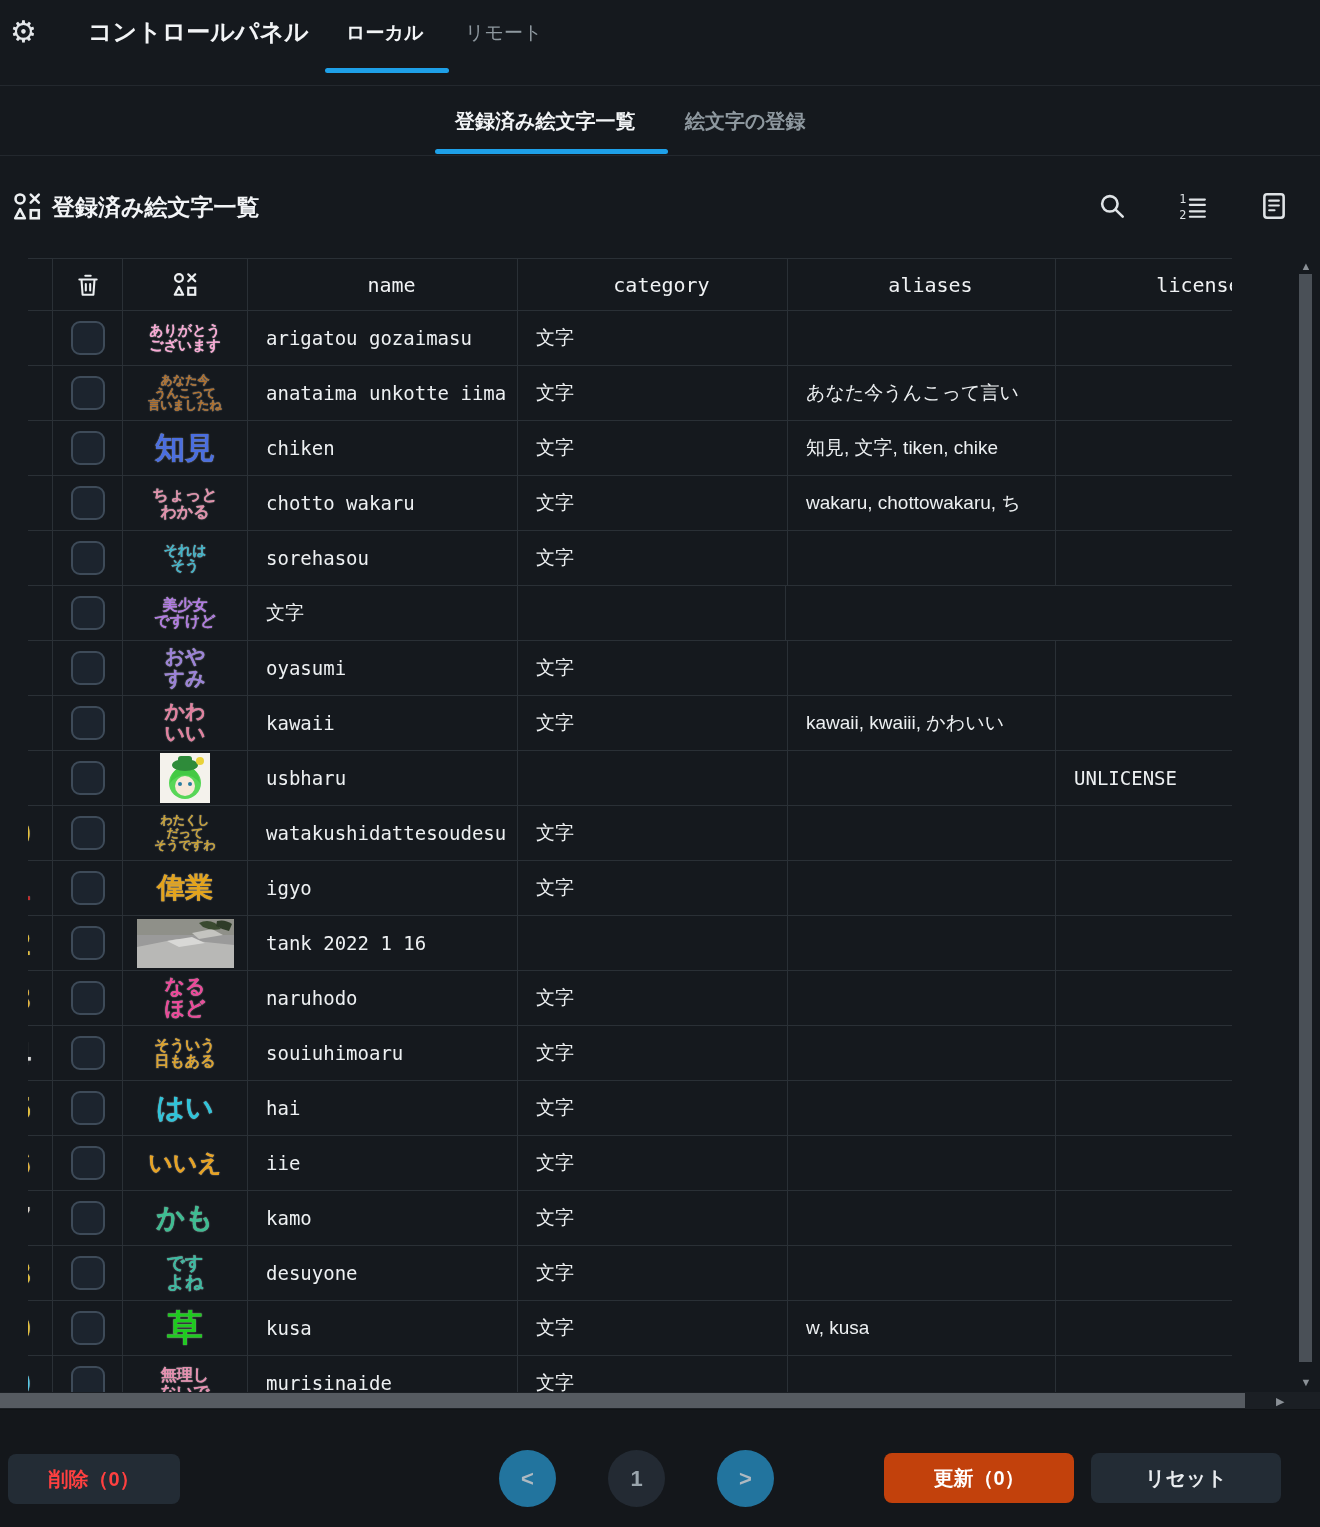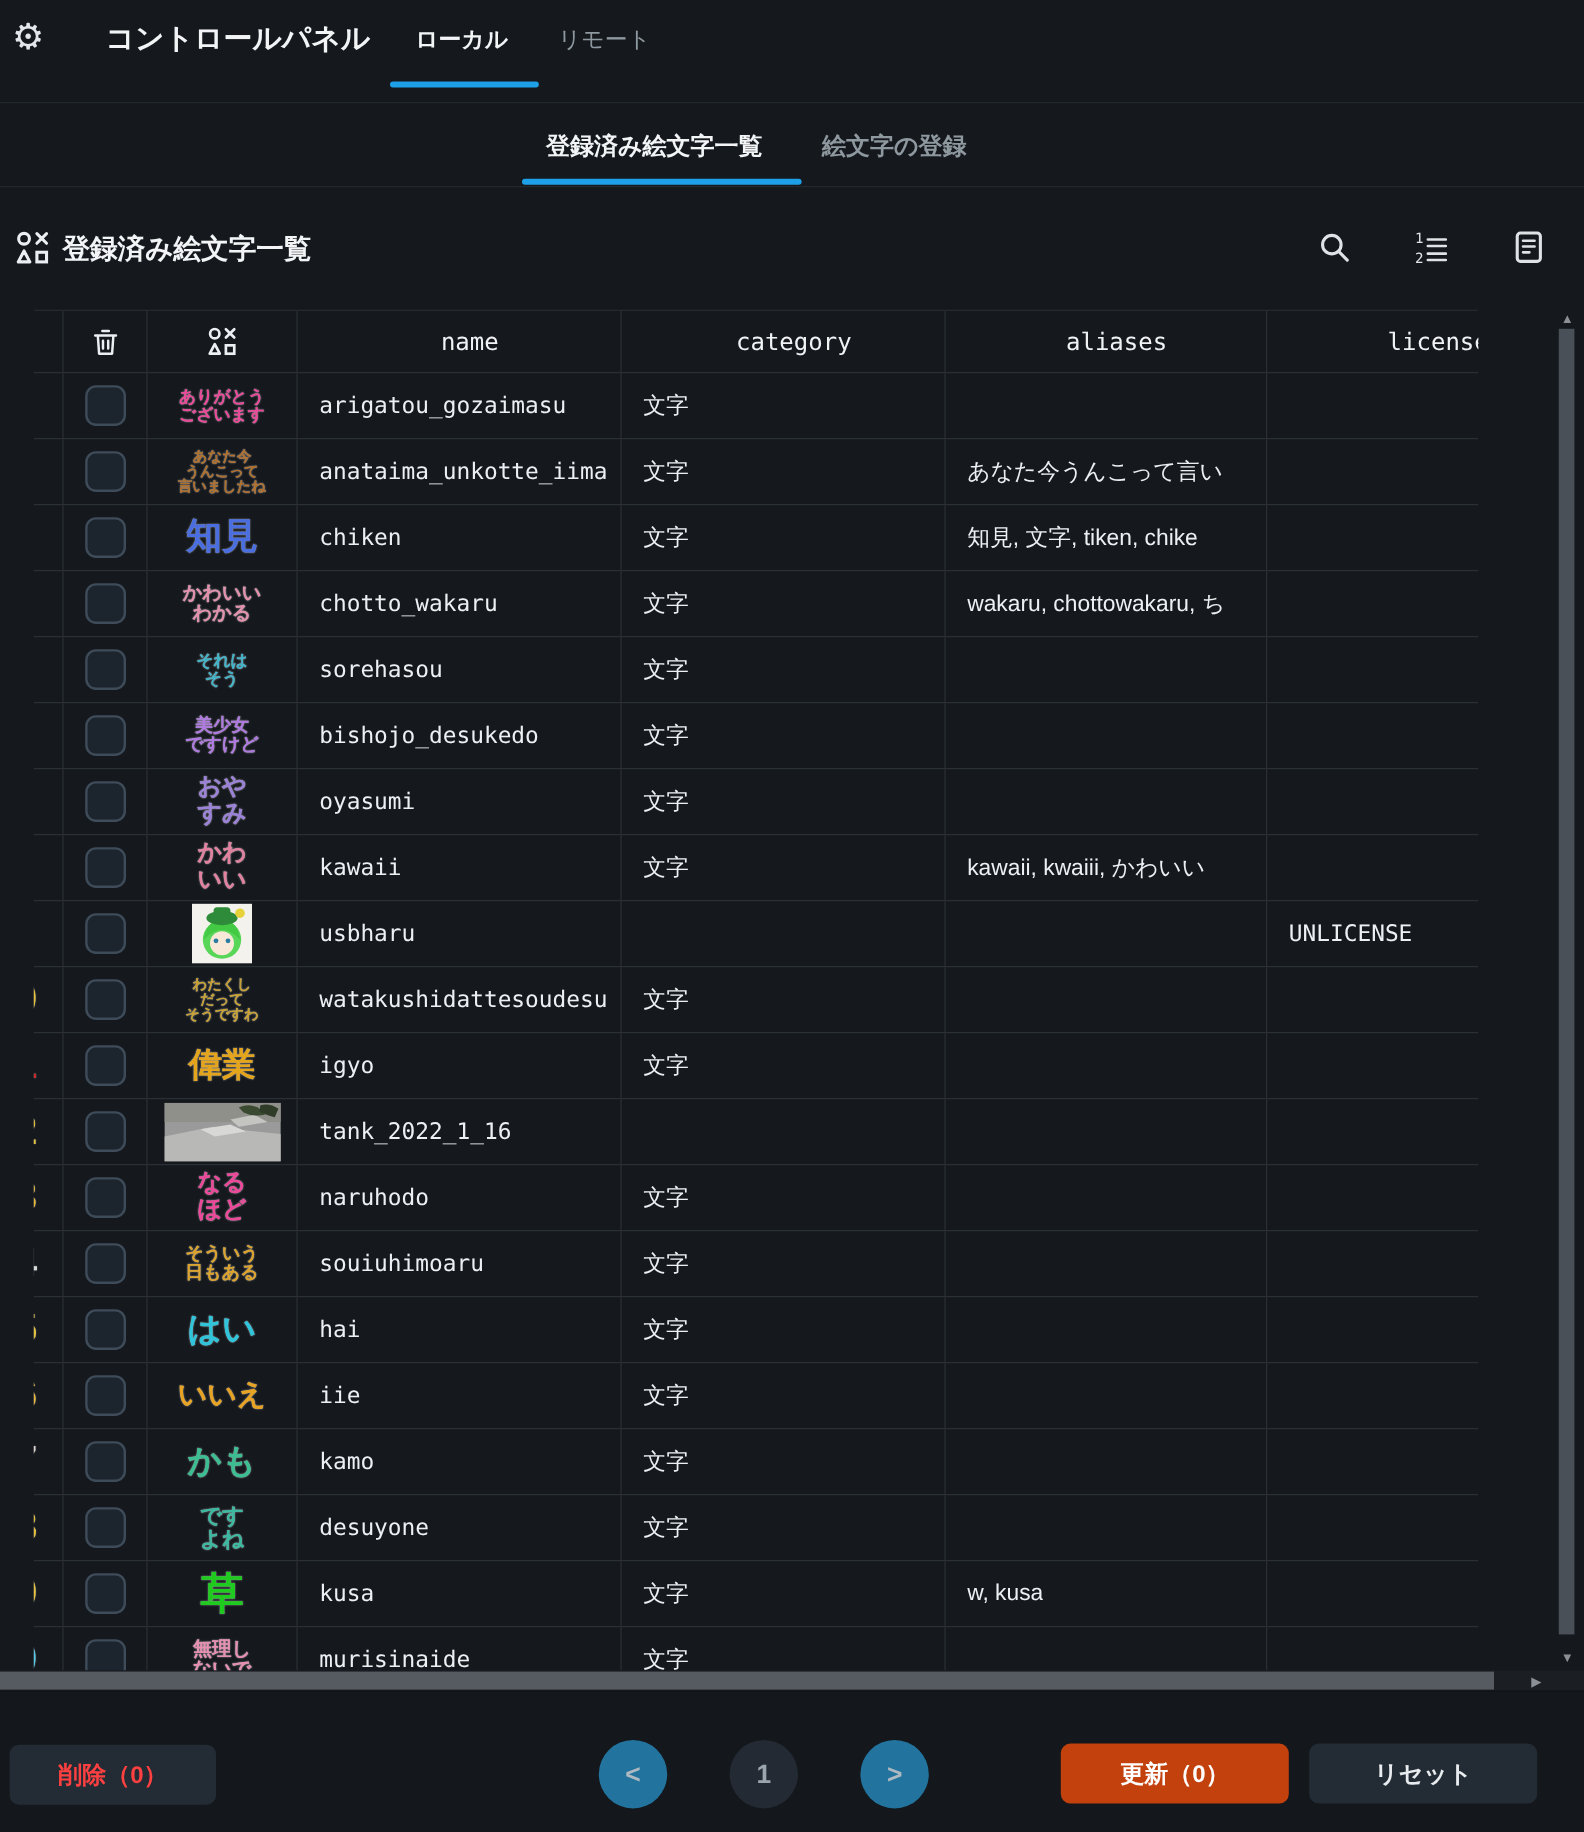--- a/index.html
+++ b/index.html
@@ -182,21 +182,21 @@
         <span class="th-label mono" style="margin:0 auto;">license</span>
       </div>
   </div>
   <div>
       <div class="trow">
         <div class="cell c-index"></div>
         <div class="cell c-check">
           <div class="checkbox"></div>
         </div>
         <div class="cell c-emoji">
-          <div class="emoji-text" style="color: #ec4899; font-size: 14px;">
+          <div class="emoji-text" style="color: #f9a8d4; font-size: 14px;">
             <div>ありがとう</div>
             <div>ございます</div>
           </div>
         </div>
         <div class="cell c-name">
           <span class="cell-text">arigatou_gozaimasu</span>
         </div>
         <div class="cell c-category">
           <span class="cell-text">文字</span>
         </div>
@@ -255,21 +255,21 @@
           <span class="cell-text"></span>
         </div>
       </div>
       <div class="trow">
         <div class="cell c-index"></div>
         <div class="cell c-check">
           <div class="checkbox"></div>
         </div>
         <div class="cell c-emoji">
           <div class="emoji-text" style="color: rgb(226, 144, 171); font-size: 16px;">
-            <div>かわいい</div>
+            <div>ちょっと</div>
             <div>わかる</div>
           </div>
         </div>
         <div class="cell c-name">
           <span class="cell-text">chotto_wakaru</span>
         </div>
         <div class="cell c-category">
           <span class="cell-text">文字</span>
         </div>
         <div class="cell c-aliases">
@@ -306,23 +306,20 @@
       <div class="trow">
         <div class="cell c-index"></div>
         <div class="cell c-check">
           <div class="checkbox"></div>
         </div>
         <div class="cell c-emoji">
           <div class="emoji-text" style="color: rgb(176, 121, 226); font-size: 15px;">
             <div>美少女</div>
             <div>ですけど</div>
           </div>
-        </div>
-        <div class="cell c-name">
-          <span class="cell-text">bishojo_desukedo</span>
         </div>
         <div class="cell c-category">
           <span class="cell-text">文字</span>
         </div>
         <div class="cell c-aliases">
           <span class="cell-text"></span>
         </div>
         <div class="cell c-license">
           <span class="cell-text"></span>
         </div>

